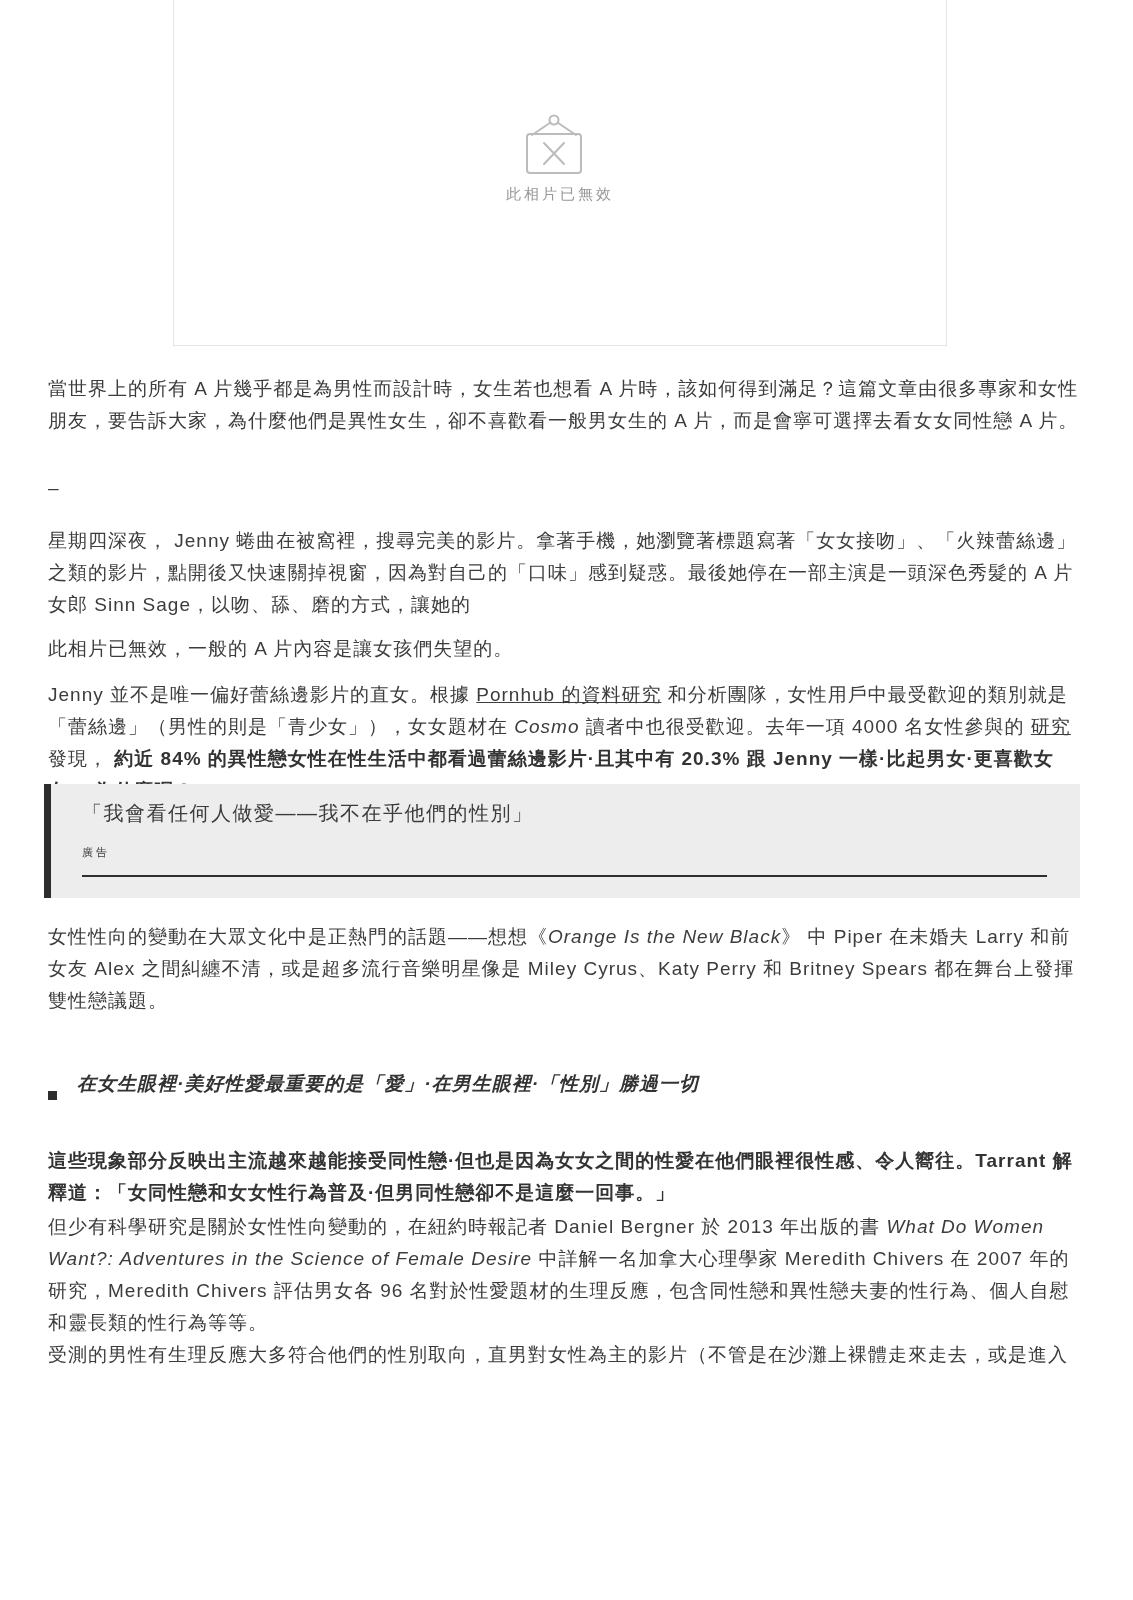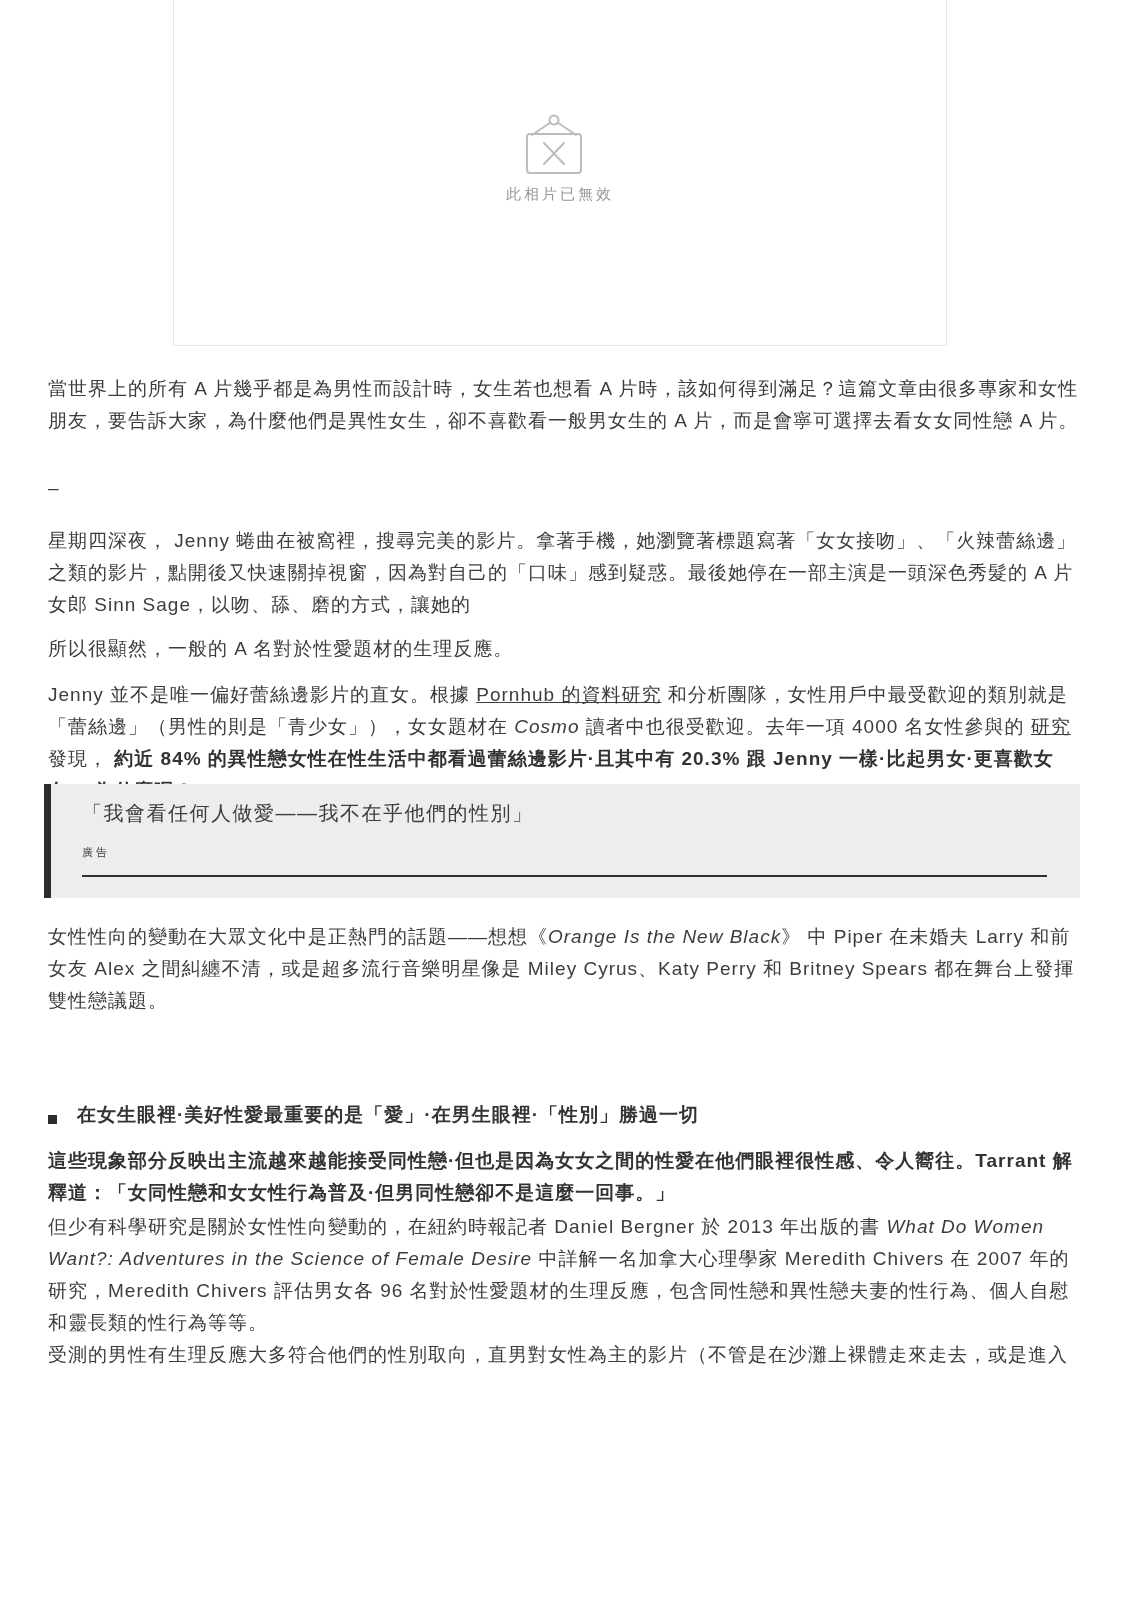--- a/index.html
+++ b/index.html
@@ -26,21 +26,21 @@
     position:absolute;left:48px;width:1038px;margin:0;
     font-size:19px;line-height:32px;letter-spacing:1px;color:#3c3c3c;
   }
   #p1{top:373px}
   #dash{top:472px}
   #p2{top:525px}
   #p3{top:633px}
   #p4{top:679px}
   #p5{top:921px}
   #p6{top:1011px}
-  #bullet{top:1099px;display:flex;align-items:center;}
+  #bullet{top:1068px;display:flex;align-items:flex-end;font-style:italic;}
   #p7{top:1145px}
   #p8{top:1211px}
   #p9{top:1339px}
 
   .bullet-square{width:9px;height:9px;background:#2d2d2d;margin:8px 20px 0 0;flex:none;}
 
   
   #quote{
     position:absolute;left:44px;top:784px;width:1036px;height:114px;margin:0;
     background:#ededed;border-left:7px solid #2d2d2d;box-sizing:border-box;
@@ -72,21 +72,21 @@
       </svg>
       <div class="photo-caption">此相片已無效</div>
     </div>
 
     <p id="p1" class="blk"><span>當世界上的所有 A 片幾乎都是為男性而設計時，女生若也想看 A 片時，該如何得到滿足？這篇文章由很多專家和女性朋友，要告訴大家，為什麼他們是異性女生，卻不喜歡看一般男女生的 A 片，而是會寧可選擇去看女女同性戀 A 片。</span></p>
 
     <p id="dash" class="blk"><span>–</span></p>
 
     <p id="p2" class="blk"><span>星期四深夜， Jenny 蜷曲在被窩裡，搜尋完美的影片。拿著手機，她瀏覽著標題寫著「女女接吻」、「火辣蕾絲邊」之類的影片，點開後又快速關掉視窗，因為對自己的「口味」感到疑惑。最後她停在一部主演是一頭深色秀髮的 A 片女郎 Sinn Sage，以吻、舔、磨的方式，讓她的</span></p>
 
-    <p id="p3" class="blk"><span>所以很顯然，一般的 A 名對於性愛題材的生理反應。</span></p>
+    <p id="p3" class="blk"><span>此相片已無效，一般的 A 片內容是讓女孩們失望的。</span></p>
 
     <p id="p4" class="blk"><span>Jenny 並不是唯一偏好蕾絲邊影片的直女。根據 </span><a class="seg-link">Pornhub 的資料研究</a><span> 和分析團隊，女性用戶中最受歡迎的類別就是「蕾絲邊」（男性的則是「青少女」），女女題材在 </span><span class="seg-italic">Cosmo</span><span> 讀者中也很受歡迎。去年一項 4000 名女性參與的 </span><a class="seg-link">研究</a><span> 發現， </span><span class="seg-bold">約近 84% 的異性戀女性在性生活中都看過蕾絲邊影片·且其中有 20.3% 跟 Jenny 一樣·比起男女·更喜歡女女。 為什麼呢？</span></p>
 
     <blockquote id="quote">
       <div class="quote-text">「我會看任何人做愛——我不在乎他們的性別」</div>
       <div class="ad-row">
         <span>廣告</span>
       </div>
     </blockquote>
 

